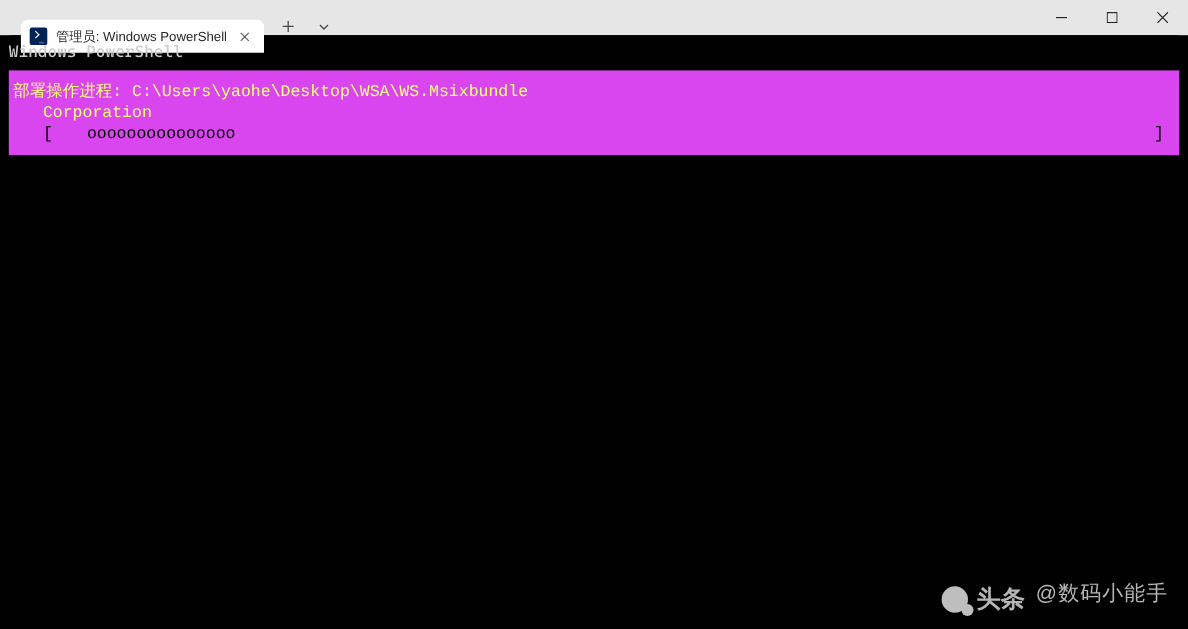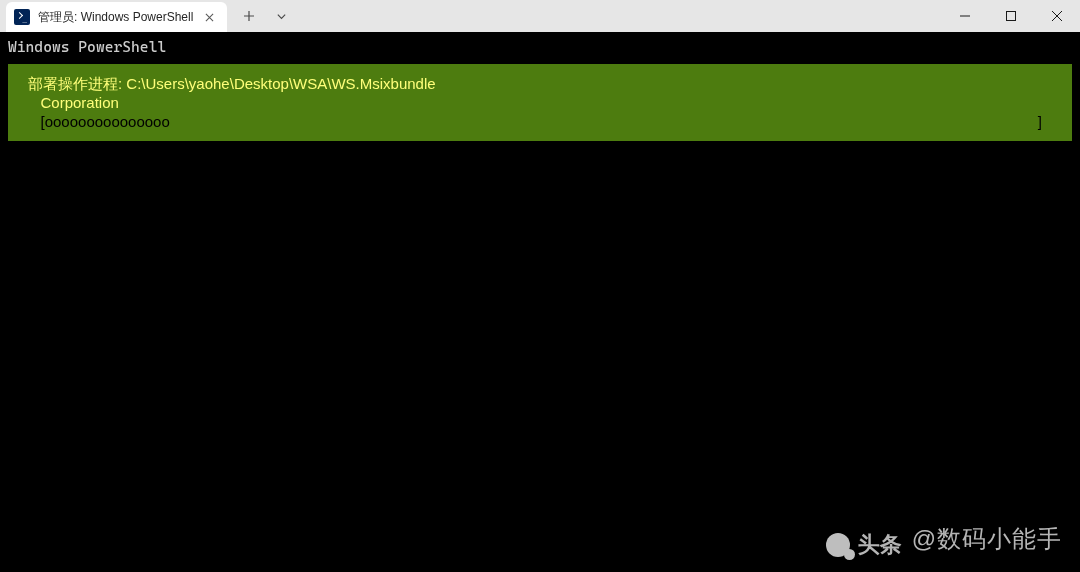--- a/index.html
+++ b/index.html
@@ -22,21 +22,22 @@
       height: 32px;
       background: #e6e6e6;
       display: flex;
       align-items: stretch;
       user-select: none;
     }
 
     .tab-strip {
       display: flex;
       align-items: stretch;
-      padding-left: 6px;
+      padding-left: 19px;
+      margin-top: 16px;
     }
 
     .tab {
       display: flex;
       align-items: center;
       background: #ffffff;
       height: 30px;
       margin-top: 2px;
       padding: 0 10px 0 8px;
       border-top-left-radius: 6px;
@@ -150,25 +151,25 @@
       background: #000000;
       height: calc(100% - 32px);
       border-radius: 11px;
     }
 
     .term-line {
       white-space: pre;
     }
 
     .progress-block {
-      background: #4d7c0f;
-      color: #000000;
-      padding: 10px 20px;
+      background: #d946ef;
+      color: #000000;
+      padding: 10px 4px;
       margin: 8px 0 0 0;
-      font-family: Liberation Sans, sans-serif;
+      font-family: Liberation Mono, monospace;
       font-size: 15px;
       line-height: 19px;
     }
 
     .progress-title {
       color: #ffff7a;
       white-space: pre;
     }
 
     .progress-status {
@@ -181,20 +182,21 @@
       white-space: pre;
       display: flex;
     }
 
     .progress-bar-open {
       color: #000000;
     }
 
     .progress-fill {
       color: #000000;
+      margin-left: 31px;
     }
 
     .progress-bar-spacer {
       flex: 1;
     }
 
     .progress-bar-close {
       color: #000000;
       padding-right: 10px;
     }
@@ -241,21 +243,21 @@
       position: absolute;
       right: -3px;
       bottom: -2px;
       width: 11px;
       height: 11px;
       border-radius: 50%;
       background: #d9d9d9;
     }
 
     .watermark-handle {
-      font-size: 24px;
+      font-size: 19px;
       font-weight: normal;
       letter-spacing: 1px;
     }
   </style>
 </head>
 <body>
 
 <div class="title-bar">
   <div class="tab-strip">
     <div class="tab">

